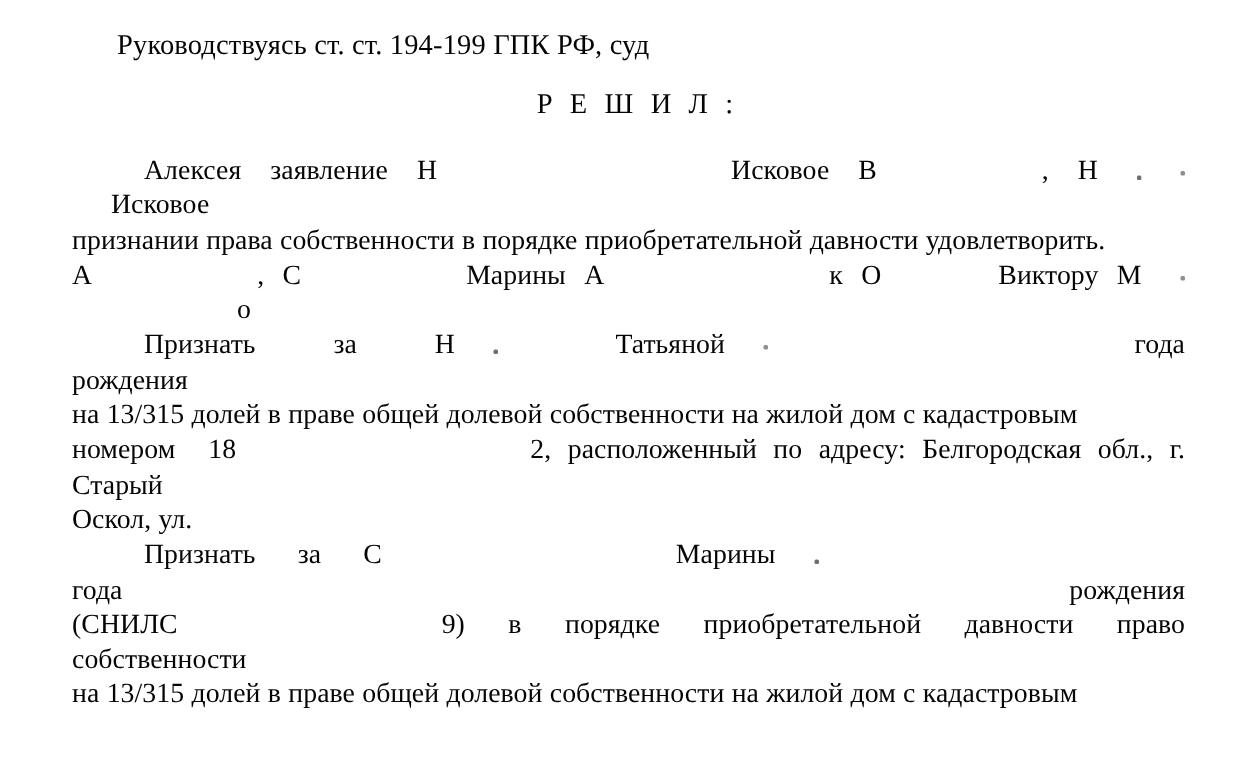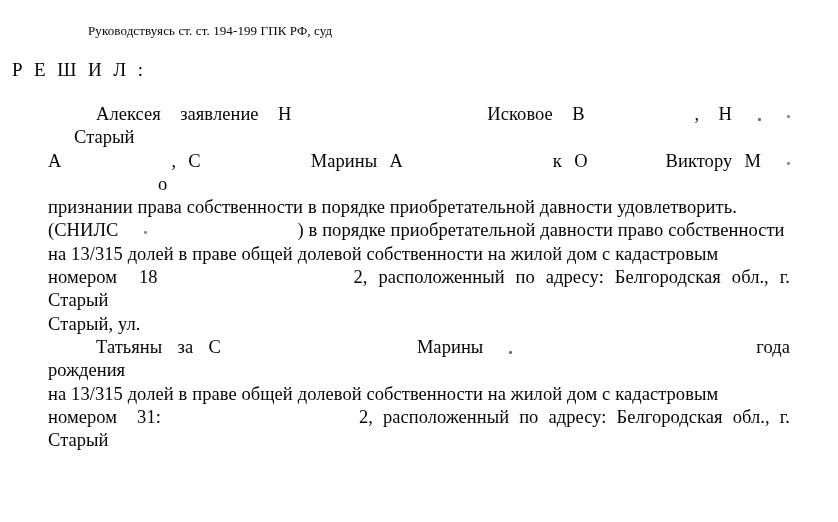--- a/index.html
+++ b/index.html
@@ -21,33 +21,33 @@
     width: 838px;
     height: 522px;
     background: #ffffff;
   }
 
   
   .intro {
     position: absolute;
     left: 78px;
     top: 19px;
-    font-size: 13px;
+    font-size: 19px;
     line-height: 23px;
     white-space: nowrap;
     letter-spacing: 0.1px;
-    margin-left: 10px;
   }
 
   
   .ruling-heading {
     position: absolute;
     left: 0;
     right: 0;
     top: 58px;
+    text-align: center;
     font-size: 19px;
     line-height: 23px;
     letter-spacing: 3.4px;
     padding-left: 12px;
   }
 
   
   .body-block {
     position: absolute;
     left: 48px;
@@ -116,41 +116,42 @@
 
 <div class="page">
 
   <div class="intro">Руководствуясь ст. ст. 194-199 ГПК РФ, суд</div>
 
   <div class="ruling-heading">Р Е Ш И Л :</div>
 
   <div class="body-block">
 
     <div class="para">
-      <span class="jline"><span class="gap gap-s"></span><span>Алексея   заявление   Н</span><span class="gap gap-xxl"></span><span>Исковое   В</span><span class="gap gap-l"></span><span>,   Н</span><span class="gap gap-xs"></span><span class="speck speck-low"></span><span class="gap gap-xs"></span><span class="speck"></span><span class="gap gap-xs"></span><span>Старый</span></span>
+      <span class="jline"><span class="gap gap-s"></span><span>Алексея   заявление   Н</span><span class="gap gap-xxl"></span><span>Исковое   В</span><span class="gap gap-l"></span><span>,   Н</span><span class="gap gap-xs"></span><span class="speck speck-low"></span><span class="gap gap-xs"></span><span class="speck"></span><span class="gap gap-xs"></span><span>Исковое</span></span>
+
+      <span class="jline last"><span>признании права собственности в порядке приобретательной давности удовлетворить.</span></span>
 
       <span class="jline"><span>А</span><span class="gap gap-l"></span><span>,  С</span><span class="gap gap-l"></span><span>Марины  А</span><span class="gap gap-xl"></span><span>к  О</span><span class="gap gap-m"></span><span>Виктору  М</span><span class="gap gap-xs"></span><span class="speck"></span><span class="gap gap-l"></span><span>о</span></span>
-
-      <span class="jline last"><span>признании права собственности в порядке приобретательной давности удовлетворить.</span></span>
     </div>
 
     <div class="para">
+      <span class="jline"><span class="gap gap-s"></span><span>Признать   за   Н</span><span class="gap gap-xs"></span><span class="speck speck-low"></span><span class="gap gap-m"></span><span>Татьяной</span><span class="gap gap-xs"></span><span class="speck"></span><span class="gap gap-xxl"></span><span class="gap gap-s"></span><span>года   рождения</span></span>
 
-      <span class="jline last"><span>(СНИЛС</span><span class="gap gap-xs"></span><span class="speck"></span><span class="gap gap-xl"></span><span>) в порядке приобретательной давности право собственности</span></span>
 
       <span class="jline last"><span>на 13/315 долей в праве общей долевой собственности на жилой дом с кадастровым</span></span>
 
       <span class="jline last"><span>номером  18</span><span class="gap gap-xxl"></span><span>2, расположенный по адресу: Белгородская обл., г. Старый</span></span>
 
-      <span class="jline last"><span>Старый, ул.</span></span>
+      <span class="jline last"><span>Оскол, ул.</span></span>
     </div>
 
     <div class="para">
-      <span class="jline"><span class="gap gap-s"></span><span>Татьяны   за   С</span><span class="gap gap-xxl"></span><span>Марины</span><span class="gap gap-xs"></span><span class="speck speck-low"></span><span class="gap gap-xxl"></span><span class="gap gap-s"></span><span>года   рождения</span></span>
+      <span class="jline"><span class="gap gap-s"></span><span>Признать   за   С</span><span class="gap gap-xxl"></span><span>Марины</span><span class="gap gap-xs"></span><span class="speck speck-low"></span><span class="gap gap-xxl"></span><span class="gap gap-s"></span><span>года   рождения</span></span>
 
+      <span class="jline last"><span>(СНИЛС</span><span class="gap gap-xl"></span><span class="gap gap-xs"></span><span>9) в порядке приобретательной давности право собственности</span></span>
 
       <span class="jline last"><span>на 13/315 долей в праве общей долевой собственности на жилой дом с кадастровым</span></span>
 
       <span class="jline last"><span>номером  31:</span><span class="gap gap-xl"></span><span class="gap gap-s"></span><span>2, расположенный по адресу: Белгородская обл., г. Старый</span></span>
 
     </div>
 
   </div>
 
   <div class="bottom-fade"></div>

